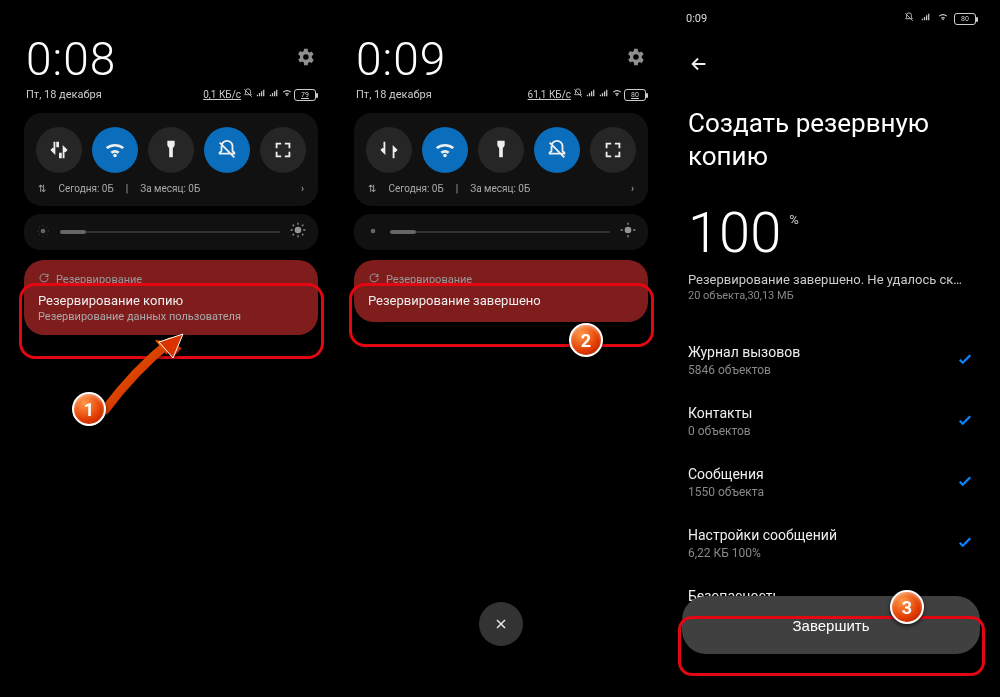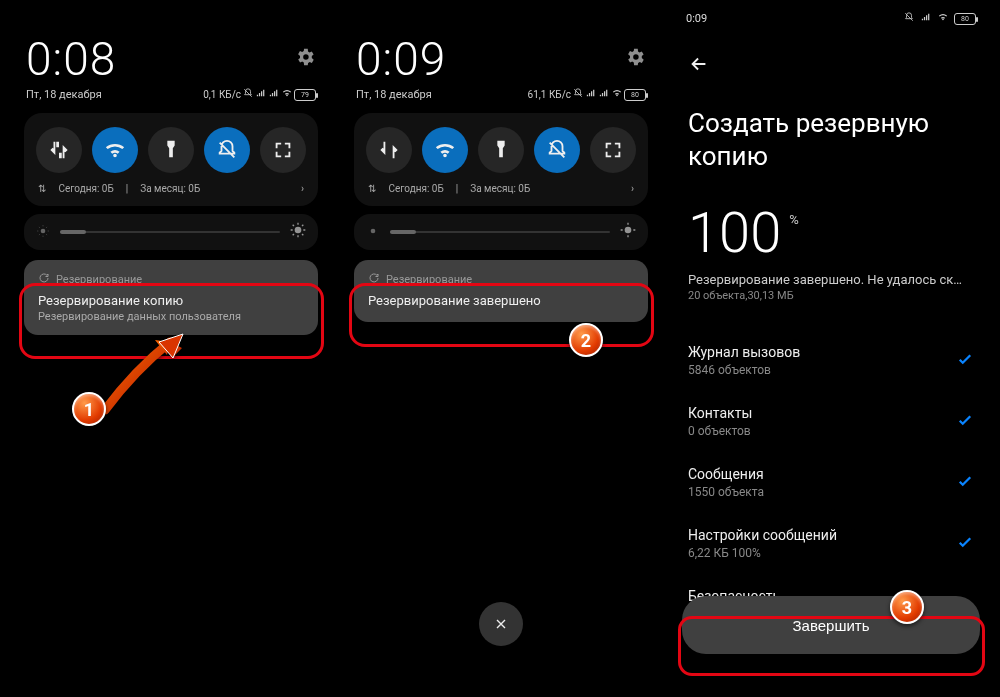--- a/index.html
+++ b/index.html
@@ -15,38 +15,38 @@
   .sb-icon { width: 12px; height: 10px; fill: #ccc; }
   .battery-box { width: 22px; height: 12px; border: 1px solid #ccc; border-radius: 3px; position: relative; display: flex; align-items: center; justify-content: center; font-size: 7px; color:#ccc; }
   .battery-box::after { content:""; position:absolute; right:-3px; top:3px; width:2px; height:5px; background:#ccc; border-radius:1px;}
   .sb-text { font-size: 10px; }
 
   
   .clockrow { display: flex; justify-content: space-between; align-items: center; padding: 0 14px 2px; }
   .clock { font-size: 46px; font-weight: 300; letter-spacing: 1px; }
   .gear { opacity: .7; }
   .daterow { display:flex; justify-content: space-between; padding: 0 14px 8px; font-size: 11px; color: #ccc; align-items:center; }
-  .stat-icons { display:flex; gap:1px; align-items:center; }
+  .stat-icons { display:flex; gap:1px; align-items:center;text-decoration:underline; }
 
   
   .panel { background: #111; border-radius: 18px; margin: 4px 12px 8px; padding: 14px 10px 8px; }
   .toggles { display: flex; justify-content: space-around; gap: 6px; }
   .toggle { width: 46px; height: 46px; border-radius: 50%; display:flex; align-items:center; justify-content:center; background:#262626; }
   .toggle.active { background:#0a6ebd; }
   .toggle svg { width: 22px; height: 22px; fill:#eee; }
   .usage { display:flex; gap:12px; align-items:center; padding: 10px 4px 4px; font-size: 10px; color:#aaa; }
   .carrot { margin-left:auto; }
 
   .brightness { background:#111; border-radius: 16px; margin: 4px 12px 10px; height: 36px; display:flex; align-items:center; justify-content:space-between; padding:0 12px; }
   .brightness .track { flex:1; height:2px; background:#333; margin:0 10px; border-radius:2px; position:relative;}
   .brightness .track::before { content:""; position:absolute; left:0; top:-1px; width:12%; height:4px; background:#666; border-radius:2px;}
   .sun-icon { opacity:.7; }
 
   
-  .notif { background:#404040; border-radius: 14px; margin: 4px 12px; padding: 12px 14px; position: relative; }
+  .notif { background:#7f1d1d; border-radius: 20px; margin: 4px 12px; padding: 12px 14px; position: relative; }
   .notif-app { display:flex; align-items:center; gap:6px; font-size: 11px; color:#999; margin-bottom:6px;}
   .notif-title { font-size: 13px; color:#eee; font-weight: 400; margin-bottom:2px;}
   .notif-sub { font-size: 11px; color:#aaa; }
   .highlight { position:absolute; border:3px solid #e30613; border-radius: 16px; pointer-events:none; }
 
   .closebtn { position:absolute; bottom:18px; left:50%; transform:translateX(-50%); width:44px; height:44px; border-radius:50%; background:#333; display:flex; align-items:center; justify-content:center; }
   .closebtn svg { width:16px; height:16px; fill:#eee;}
 
   
   .p3-header { padding: 24px 16px 0; }

